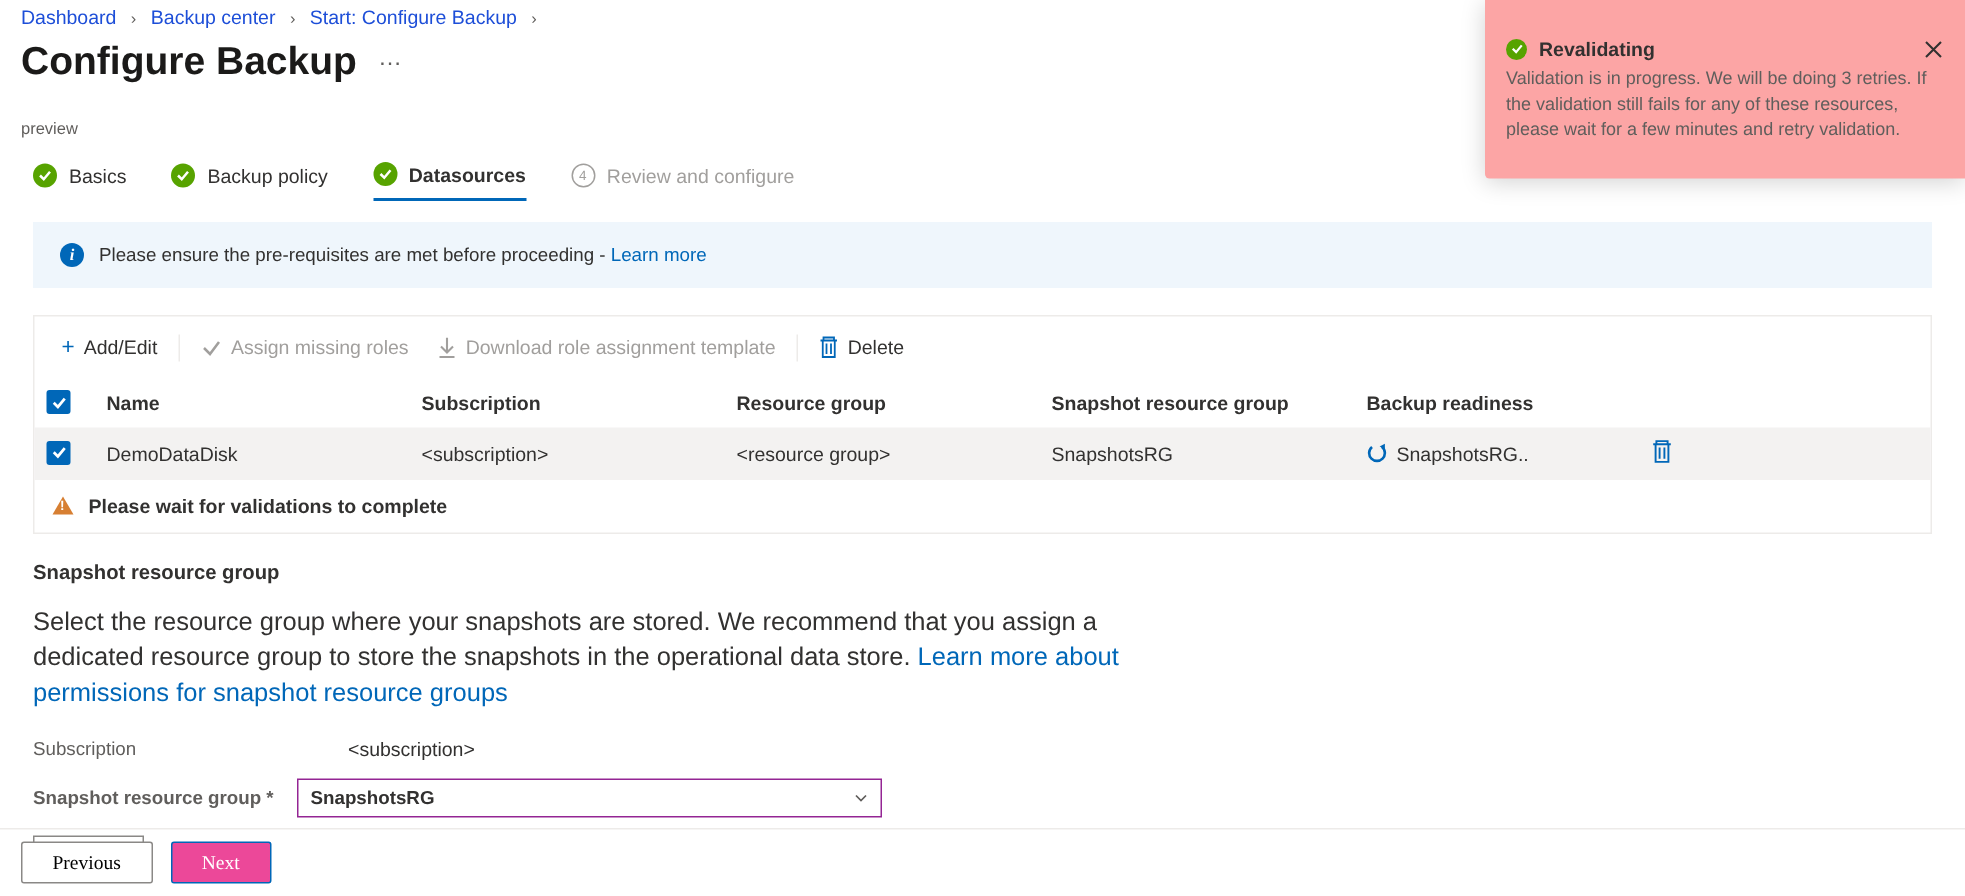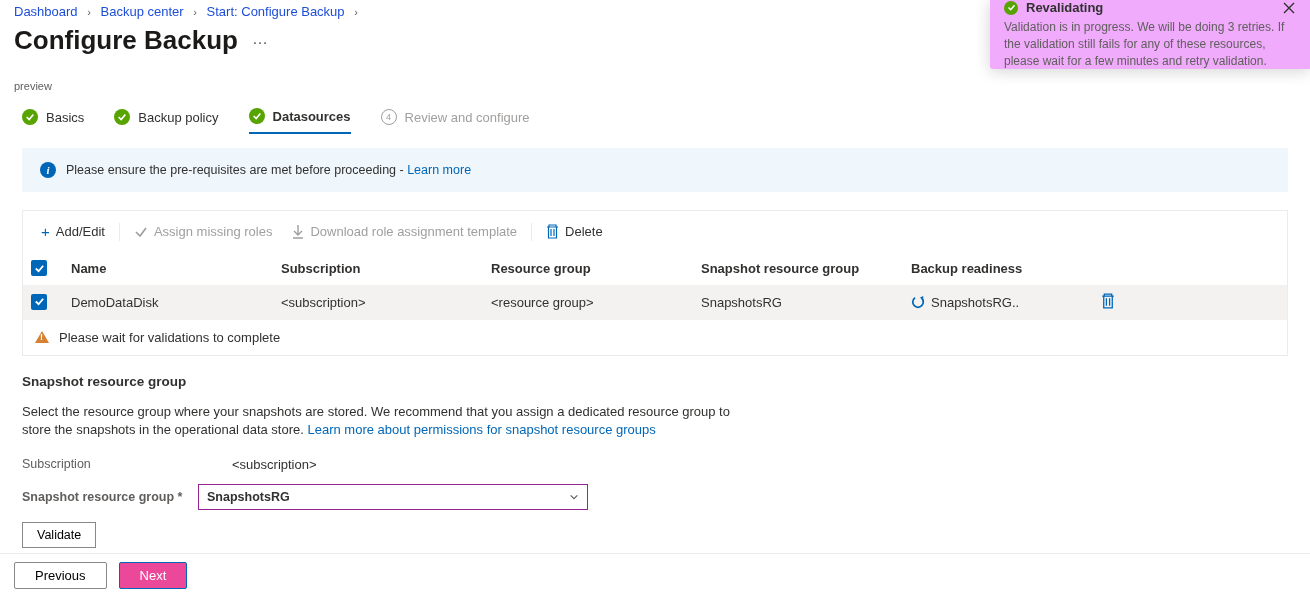--- a/index.html
+++ b/index.html
@@ -40,44 +40,44 @@
 
   .thead, .trow { display: grid; grid-template-columns: 40px 210px 210px 210px 210px 190px 40px; align-items: center; padding: 8px 8px; }
   .thead { font-weight: 600; }
   .trow { background: #f3f2f1; }
   .chk { width: 16px; height: 16px; border-radius: 2px; background: #0067b8; display: inline-flex; align-items: center; justify-content: center; cursor: pointer; }
   .chk svg { width: 11px; height: 11px; }
   .readiness { display: flex; align-items: center; gap: 6px; color: #323130; }
   .spin-icon { width: 14px; height: 14px; }
   .del-icon { color: #0067b8; cursor: pointer; width: 14px; height: 16px; }
 
-  .warn-row { display: flex; align-items: center; gap: 10px; padding: 10px 12px; }
+  .warn-row { display: flex; align-items: center; gap: 10px; padding: 10px 12px; font-weight: bold; }
   .warn-icon { width: 0; height: 0; border-left: 7px solid transparent; border-right: 7px solid transparent; border-bottom: 12px solid #d77f32; position: relative; }
   .warn-icon::after { content: "!"; position: absolute; left: -2px; top: 1px; color: #fff; font-size: 9px; font-weight: 700; }
 
   
   .section { padding: 18px 22px 0; }
   .section h3 { font-size: 13.5px; font-weight: 700; margin-bottom: 14px; }
-  .section p { max-width: 730px; line-height: 1.4; font-size: 13px; }
+  .section p { max-width: 730px; line-height: 1.4; font-size: 17px; }
   .section p a { color: #0067b8; text-decoration: none; }
 
   .form-row { display: flex; align-items: center; margin-top: 18px; }
   .form-row .label { width: 210px; color: #605e5c; font-size: 12.5px; }
   .select { width: 390px; height: 26px; border: 1px solid #942594; display: flex; align-items: center; justify-content: space-between; padding: 0 8px; background: #fff; cursor: pointer; font-size: 12.5px; }
   .select .chev { width: 10px; height: 10px; }
   .btn-outline { margin-top: 12px; padding: 5px 14px; border: 1px solid #8a8886; background: #fff; cursor: pointer; font-size: 12.5px; }
 
   
   .footer { position: absolute; bottom: 0; left: 0; right: 0; border-top: 1px solid #edebe9; padding: 8px 14px; display: flex; gap: 12px; }
-  .btn { padding: 5px 20px; font-size: 13px; cursor: pointer; border-radius: 2px; }
+  .btn { padding: 5px 20px; font-size: 13px; cursor: pointer; border-radius: 2px; font-family: Liberation Serif, serif; }
   .btn.secondary { background: #fff; border: 1px solid #8a8886; }
   .btn.primary { background: #ec4899; color: #fff; border: 1px solid #0067b8; }
 
   
-  .toast { position: absolute; top: 0; right: 0; width: 320px; background: #f0abfc; box-shadow: 0 2px 16px rgba(0,0,0,0.18); padding: 0 14px; border-bottom-left-radius: 3px; }
+  .toast { position: absolute; top: 0; right: 0; width: 320px; background: #fca5a5; box-shadow: 0 2px 16px rgba(0,0,0,0.18); padding: 25px 14px; border-bottom-left-radius: 3px; }
   .toast-head { display: flex; align-items: center; gap: 8px; margin-bottom: 4px; }
   .toast-head .title { font-weight: 600; font-size: 13px; flex: 1; }
   .toast-close { cursor: pointer; width: 14px; height: 14px; }
   .toast-body { color: #605e5c; font-size: 12px; line-height: 1.4; }
   .ok-badge { width: 14px; height: 14px; border-radius: 50%; background: #57a300; display: inline-flex; align-items: center; justify-content: center; flex-shrink: 0; }
   .ok-badge svg { width: 9px; height: 9px; }
 </style>
 </head>
 <body>
 

